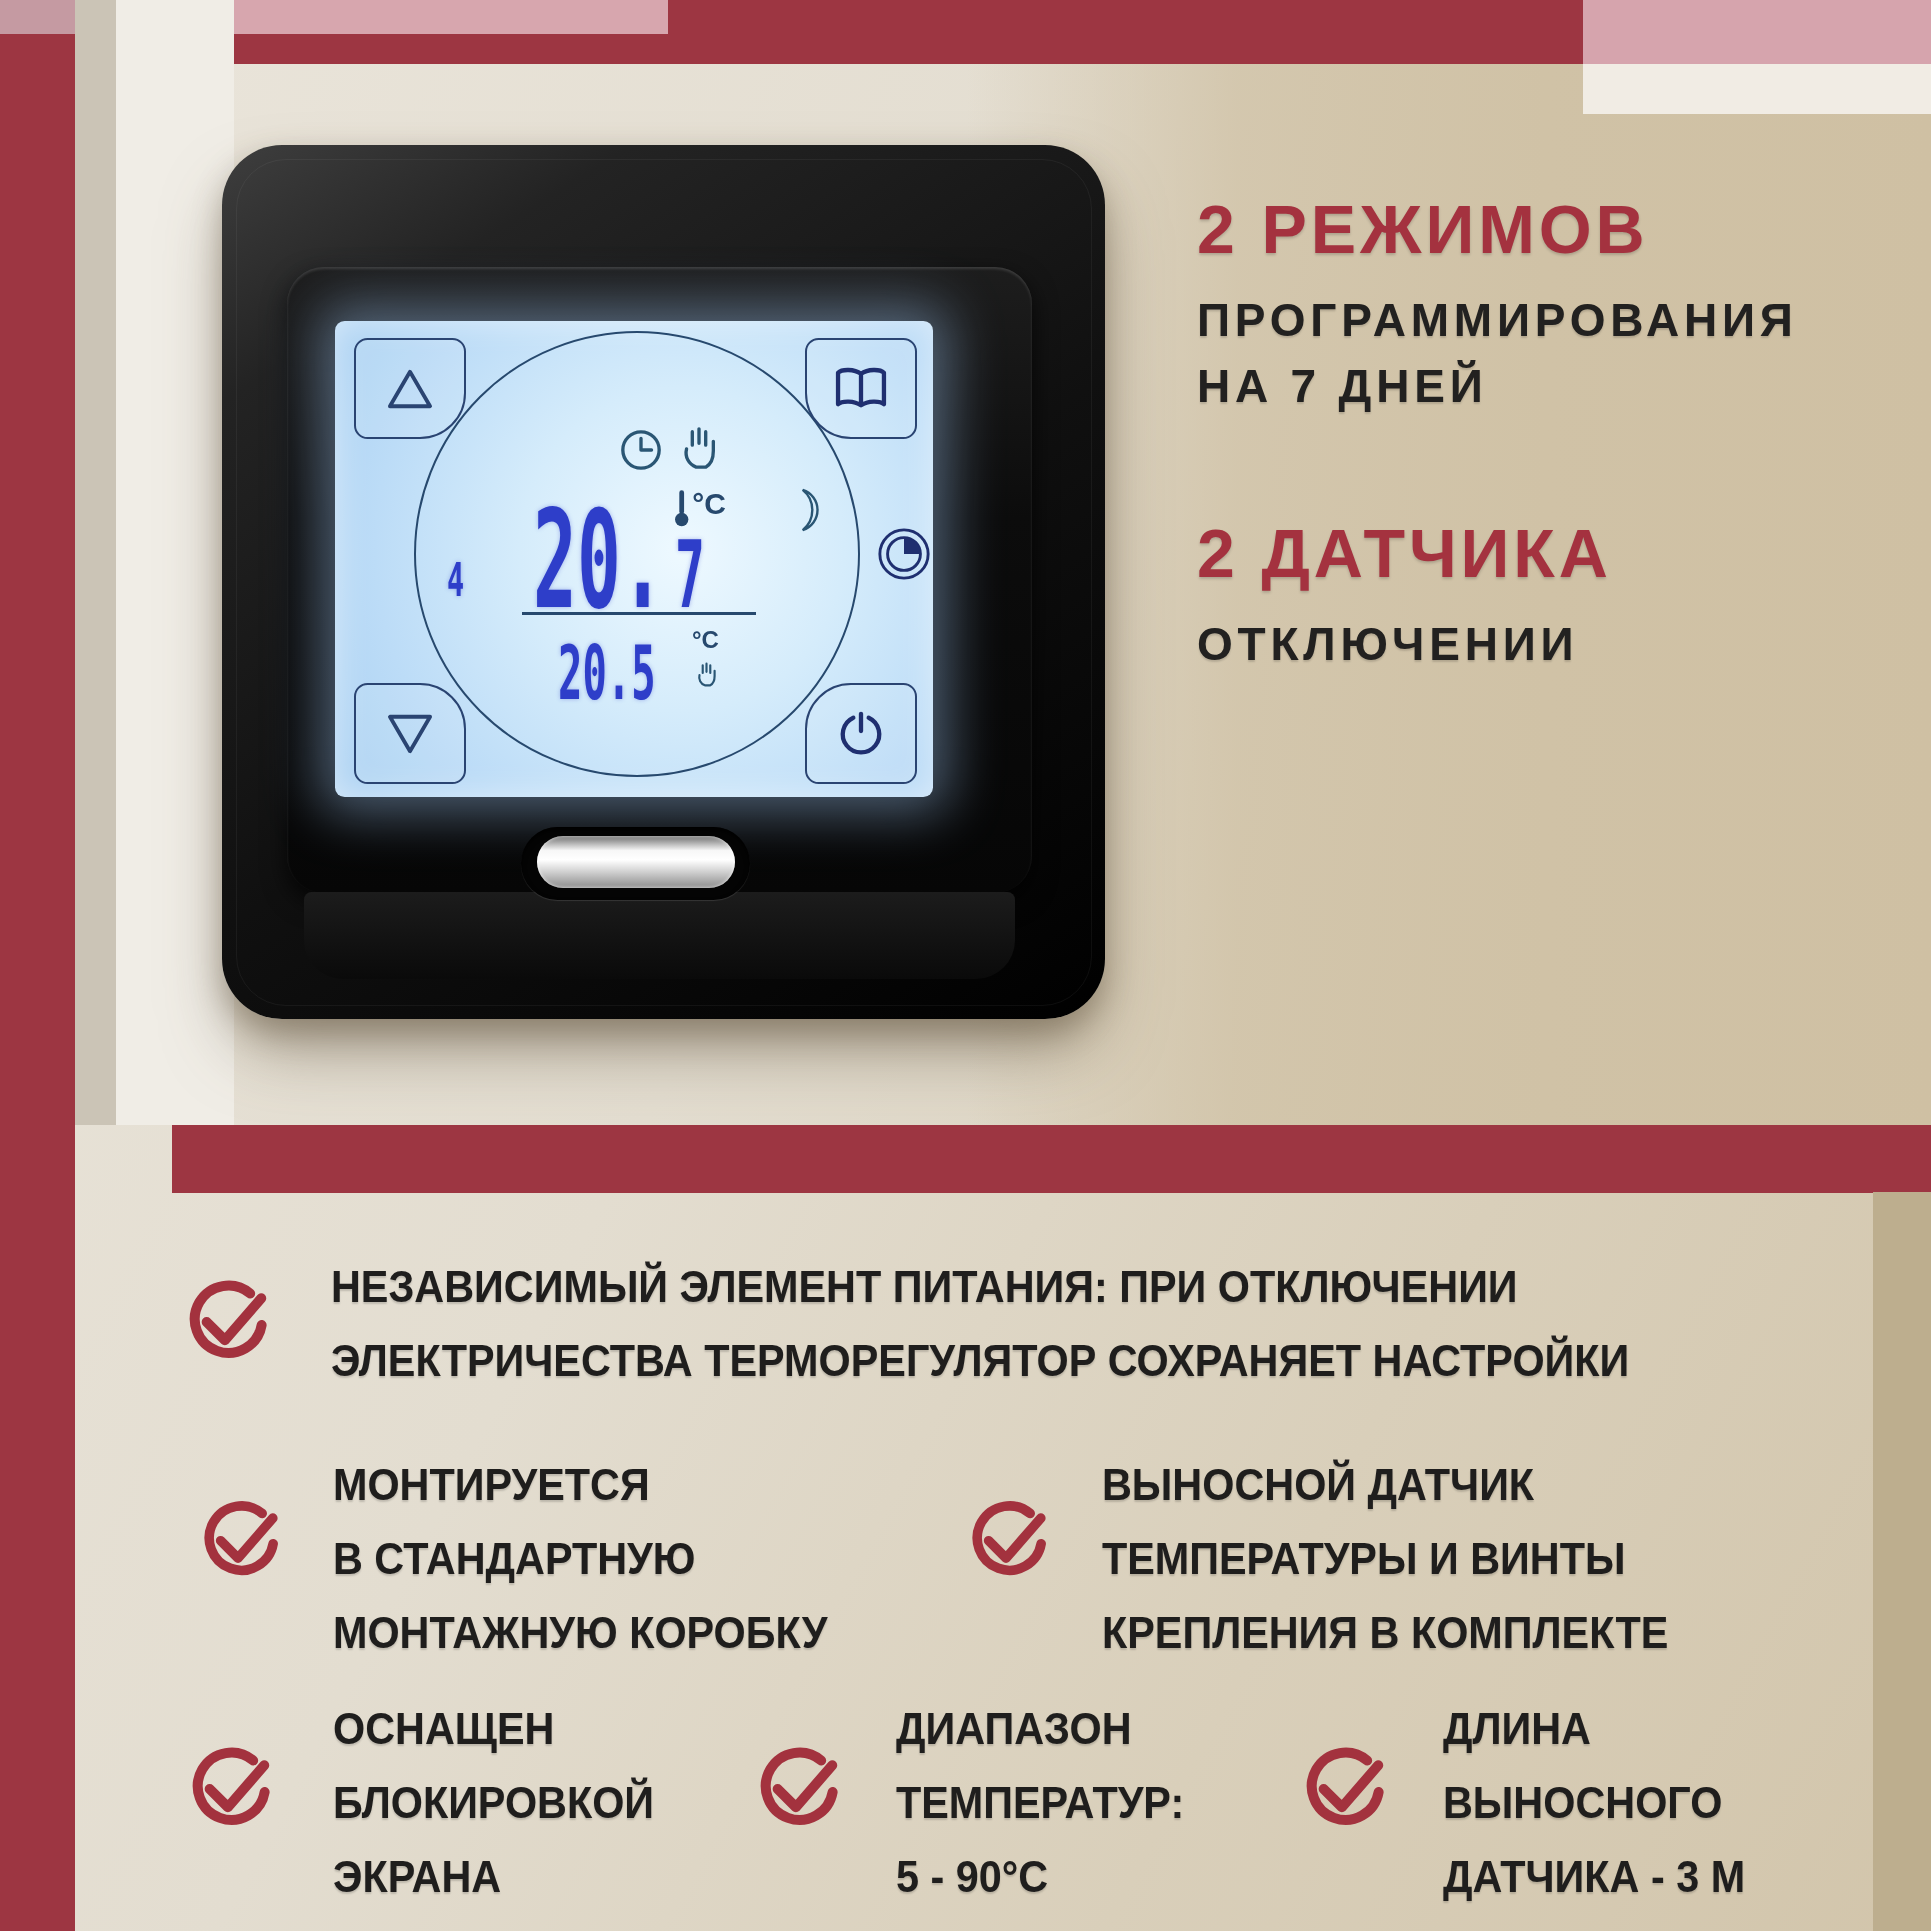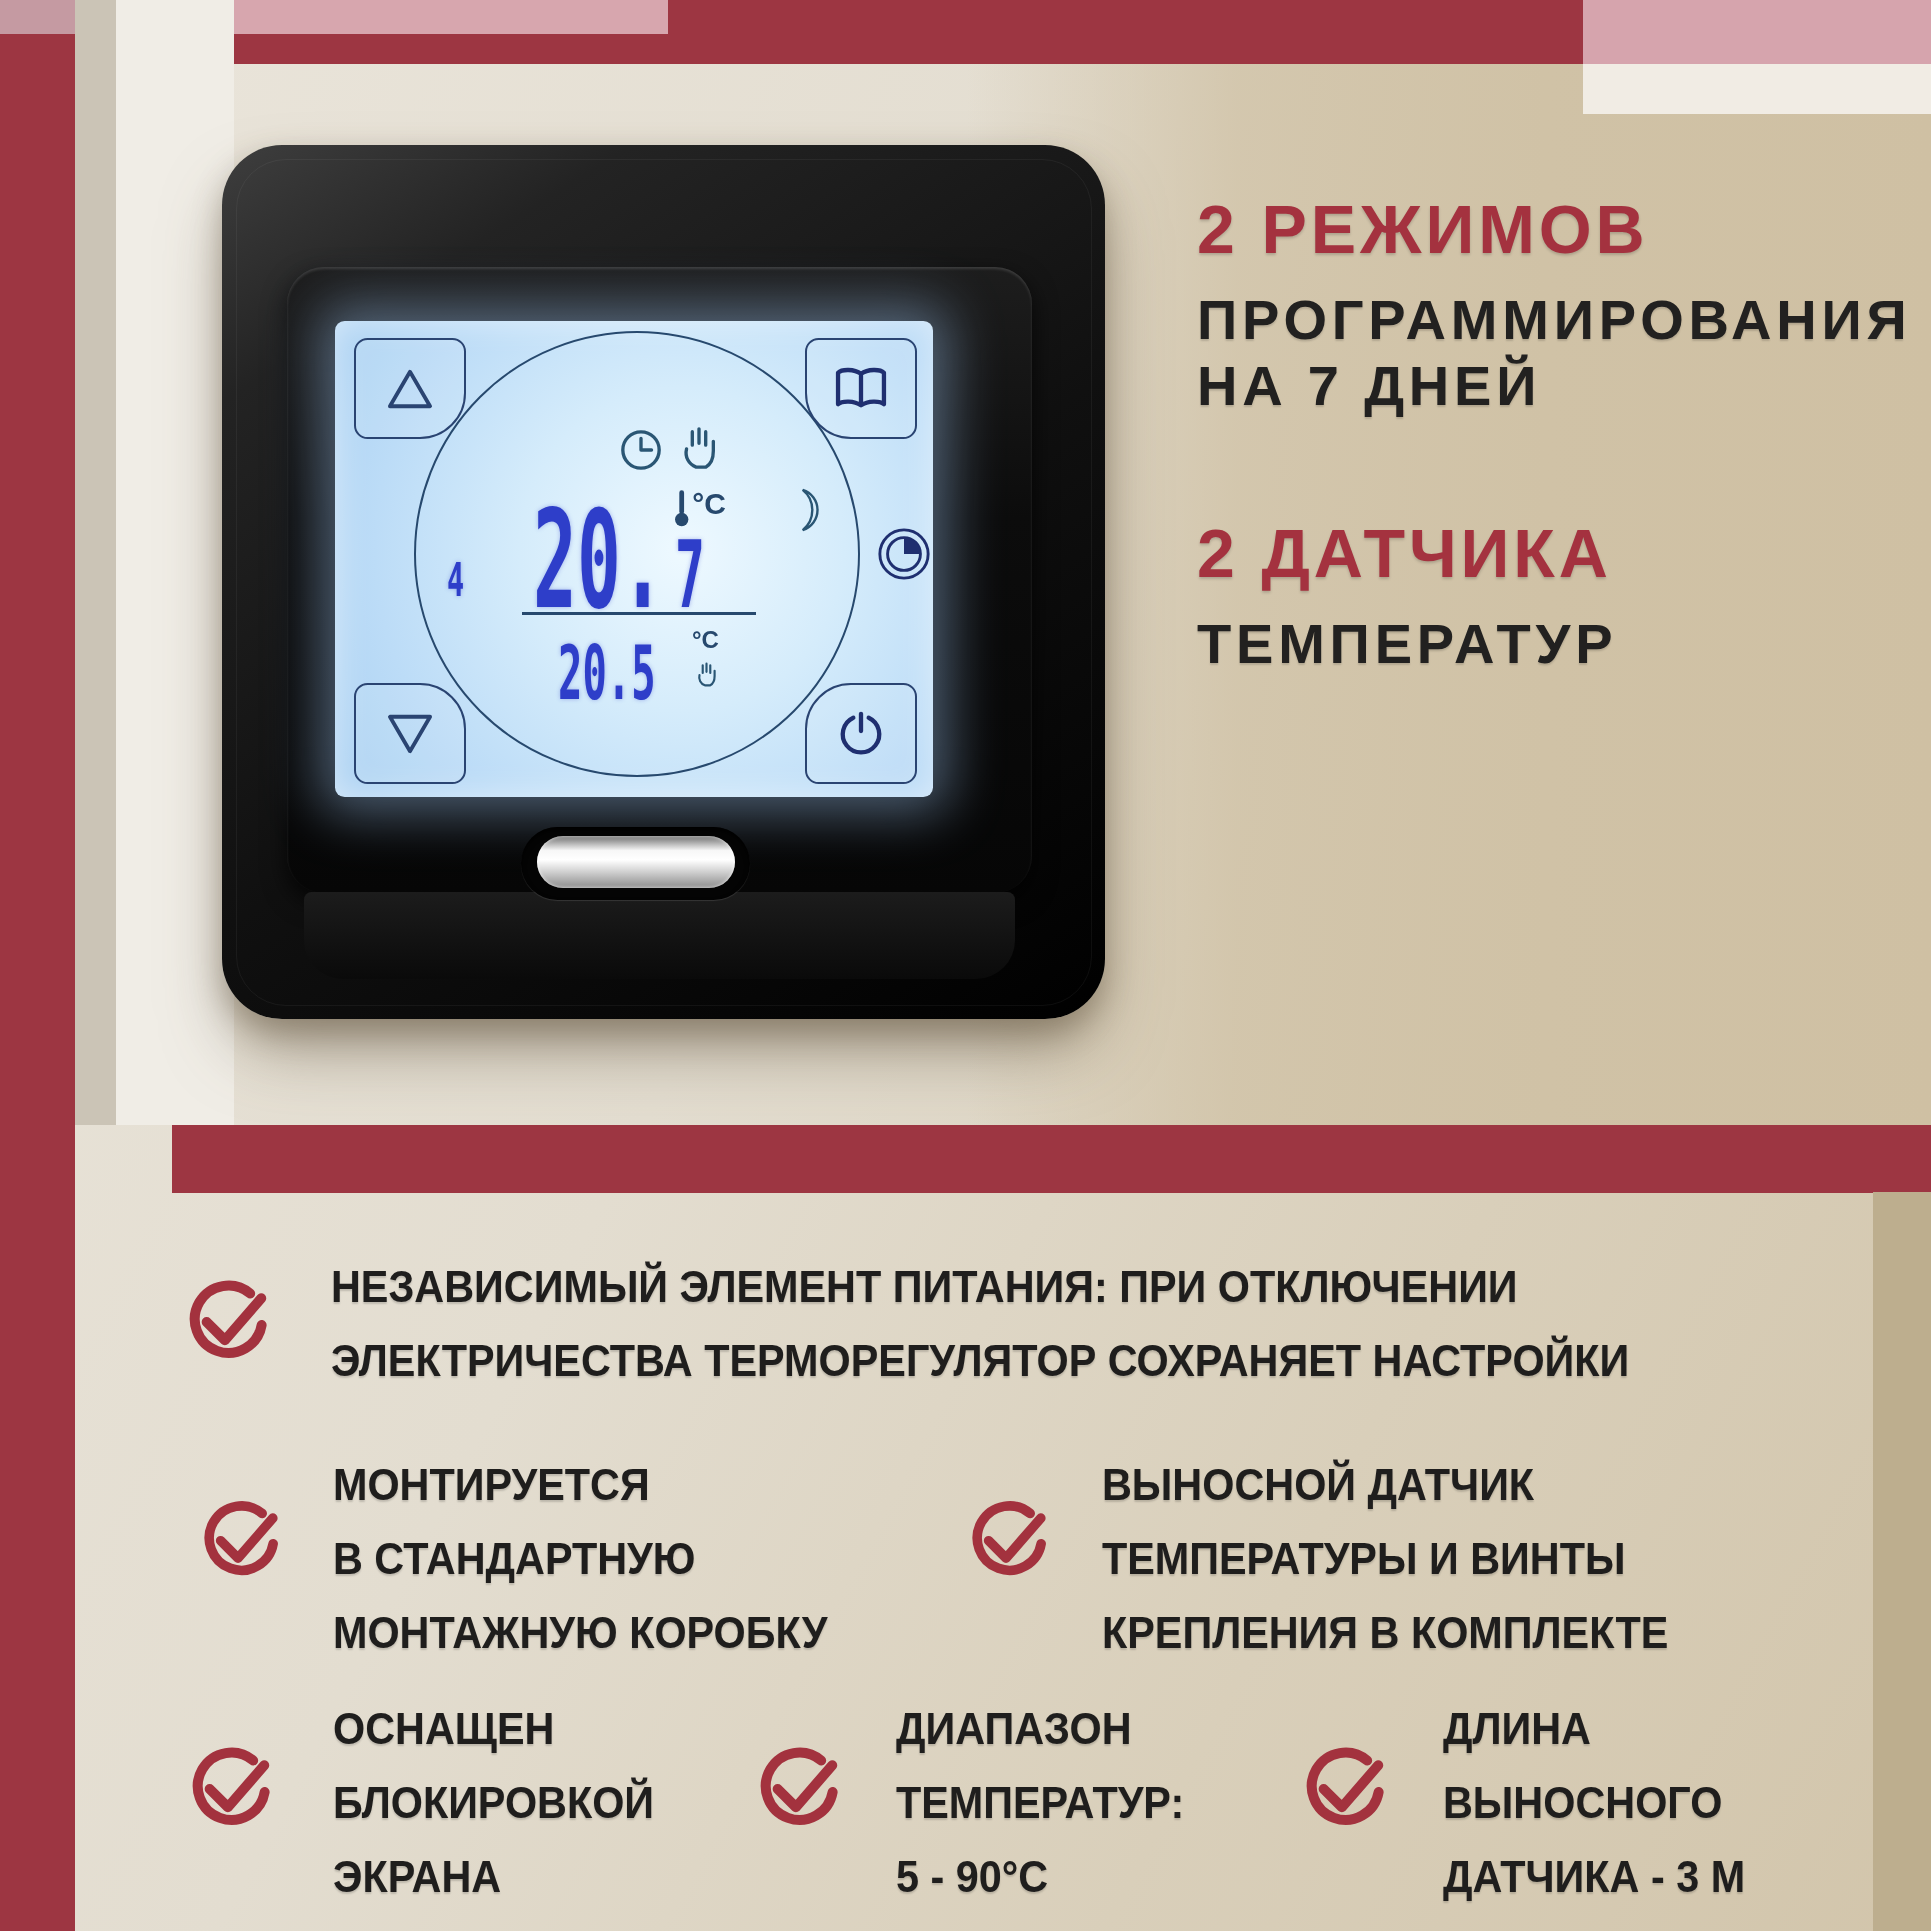--- a/index.html
+++ b/index.html
@@ -60,21 +60,21 @@
   .lcd-small{left:223px;top:315px;font-size:75px;line-height:1;transform:scaleX(.54);}
   .unit-big{left:339px;top:166px;display:flex;align-items:flex-start;gap:2.9px;}
   .unit-big .u{font-weight:700;font-size:30px;color:#27496e;}
   .unit-small{left:357px;top:305px;font-weight:700;font-size:24px;color:#27496e;}
   .mode-ic{position:absolute;color:#2a5674;}
 
   
   .highlight{left:1197px;width:676px;}
   .hl-title{font-size:68px;font-weight:700;letter-spacing:3.9px;color:#a4323f;line-height:73px;
     text-shadow:0 1.9px 2.9px rgba(0,0,0,.18);}
-  .hl-sub{margin-top:21px;font-size:56px;font-weight:700;letter-spacing:4.8px;color:#222120;
+  .hl-sub{margin-top:21px;font-size:46px;font-weight:700;letter-spacing:4.8px;color:#222120;
     line-height:66px;text-shadow:0 1.9px 1.9px rgba(0,0,0,.15);}
 
   
   .check{position:absolute;color:#a3323e;}
   .check svg{display:block;}
   .feat{position:absolute;font-size:44px;font-weight:700;color:#1f1e1d;line-height:74px;
     transform:scaleX(.94);transform-origin:left top;white-space:nowrap;
     text-shadow:0 1.9px 1.9px rgba(0,0,0,.16);}
 </style>
 </head>
@@ -183,21 +183,21 @@
     <div class="hl-title">2 РЕЖИМОВ</div>
     <div class="hl-sub">
       <div>ПРОГРАММИРОВАНИЯ</div>
       <div>НА 7 ДНЕЙ</div>
     </div>
   </div>
 
   <div class="abs highlight" style="top:517px;">
     <div class="hl-title">2 ДАТЧИКА</div>
     <div class="hl-sub">
-      <div>ТЕМПЕРАТУР</div>
+      <div>ОТКЛЮЧЕНИИ</div>
     </div>
   </div>
 
 
   <div class="check" style="left:183px;top:1271px;">
     <svg width="91" height="91" viewBox="0 0 100 100">
       <path d="M73.8 24.7 A37 37 0 1 0 86.4 59.4" fill="none" stroke="currentColor" stroke-width="11" stroke-linecap="round"></path>
       <path d="M26 56 L46 76 L86 30" fill="none" stroke="currentColor" stroke-width="11" stroke-linecap="round" stroke-linejoin="round"></path>
     </svg>
   </div>

